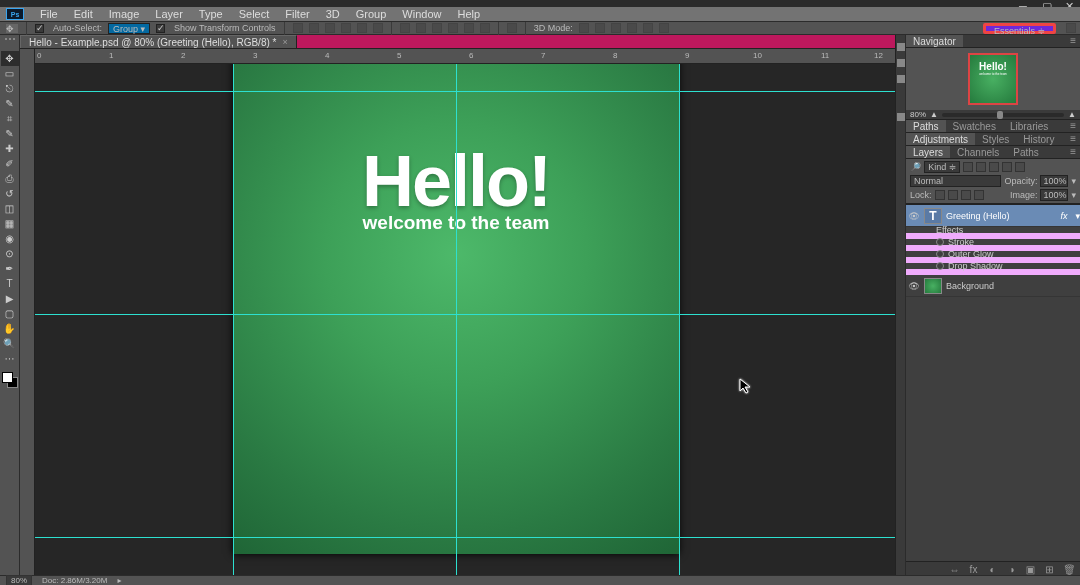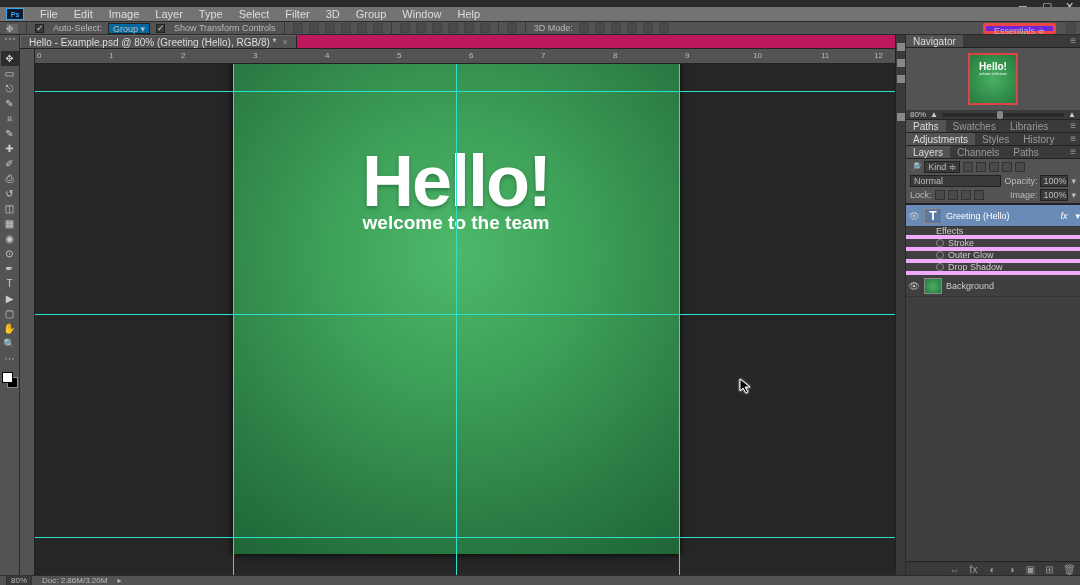--- a/index.html
+++ b/index.html
@@ -90,21 +90,21 @@
 
 .layer-list{flex:1;overflow:hidden;background:#3f3f3f;}
 .layer{display:flex;align-items:center;height:22px;border-bottom:1px solid #353535;padding-left:2px;gap:4px;font-size:9px;}
 .layer.sel{background:#6a8bb5;color:#fff;}
 .layer .vis{width:12px;text-align:center;color:#ccc;font-size:9px;}
 .layer .thumb{width:18px;height:16px;background:#fff;border:1px solid #888;display:flex;align-items:center;justify-content:center;}
 .layer .thumb.t{background:#5a7aa5;color:#fff;font-size:12px;font-weight:bold;}
 .layer .thumb.bg{background:radial-gradient(circle,#48b062,#257a3d);}
 .layer .name{flex:1;}
 .layer .fx{font-style:italic;margin-right:4px;font-size:9px;}
-.sublayer{display:flex;align-items:center;height:12px;padding-left:30px;gap:4px;font-size:9px;color:#ccc;border-bottom:4px solid #f0abfc;}
+.sublayer{display:flex;align-items:center;height:12px;padding-left:30px;gap:4px;font-size:9px;color:#ccc;border-bottom:6px solid #f0abfc;}
 .sublayer .dot{width:8px;height:8px;border:1px solid #888;border-radius:50%;}
 
 .layers-foot{height:14px;background:#3a3a3a;display:flex;justify-content:flex-end;align-items:center;gap:8px;padding:0 6px;border-top:1px solid #222;}
 .layers-foot .b{width:11px;height:10px;color:#999;font-size:10px;text-align:center;}
 
 
 .status { position:absolute; bottom:0; left:0; right:0; height:10px; background:#535353; border-top:1px solid #2b2b2b; display:flex; align-items:center; font-size:8px; color:#bbb; padding-left:6px; gap:10px;}
 .status .box{border:1px solid #333;padding:0 4px;background:#3a3a3a;}
 </style>
 </head>

